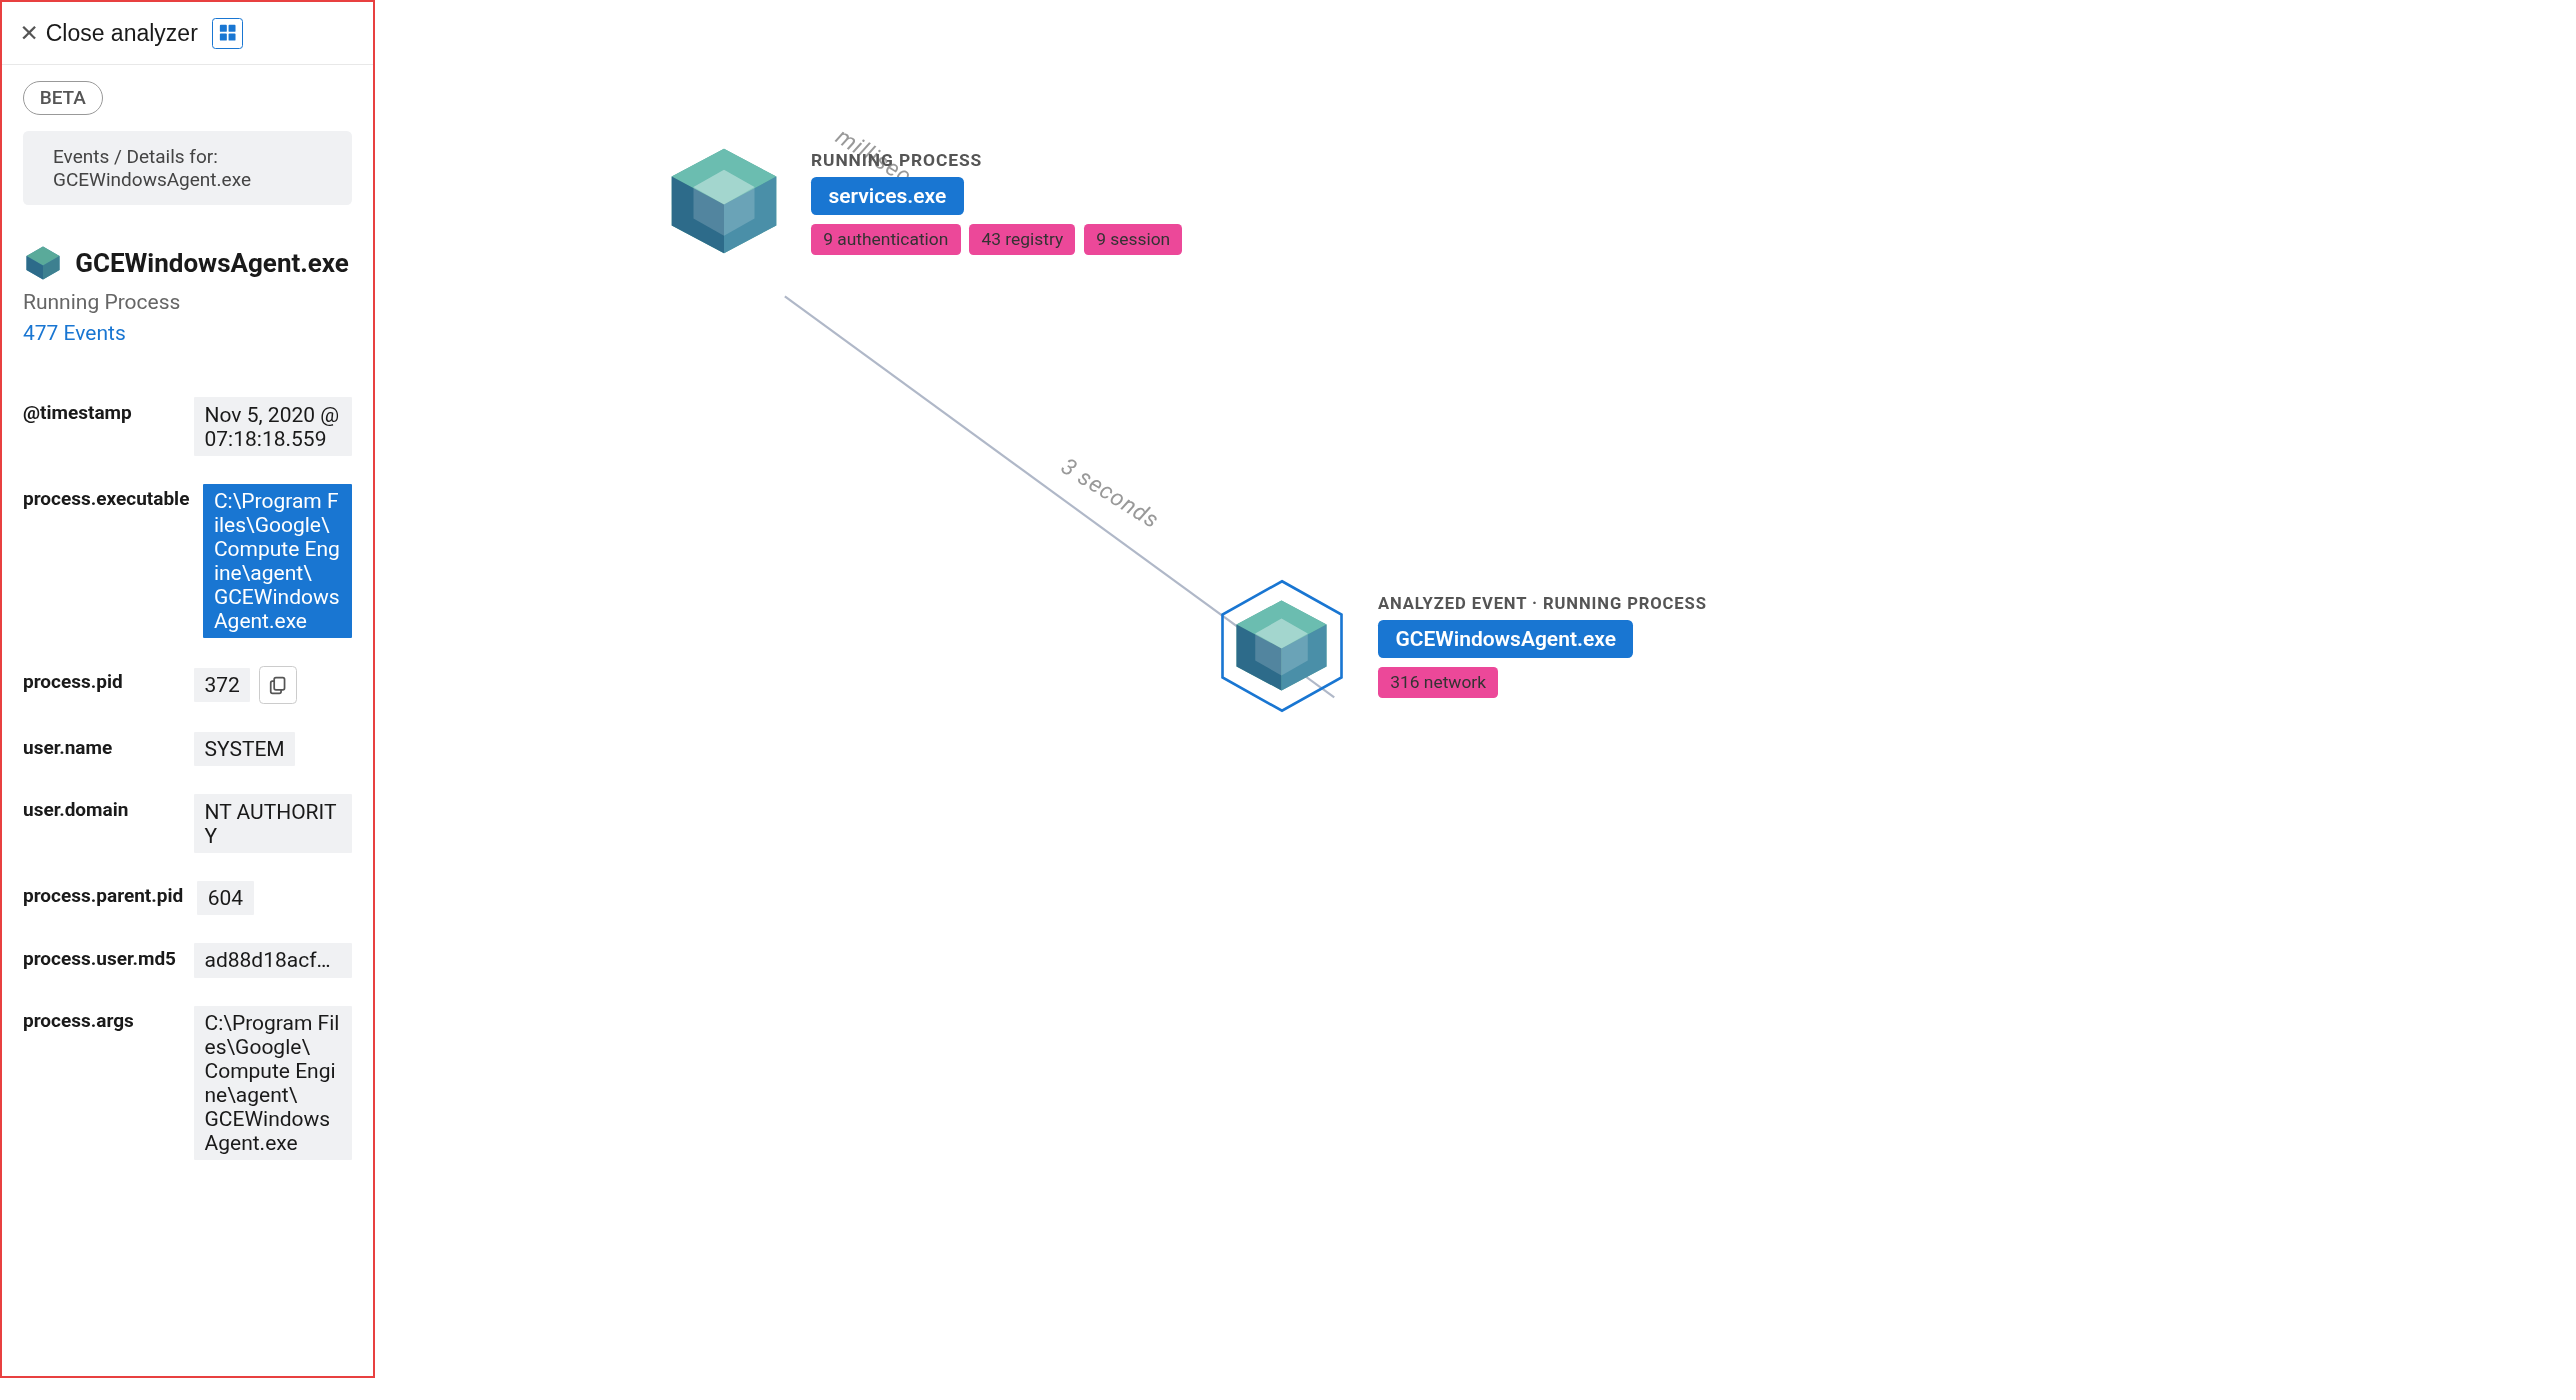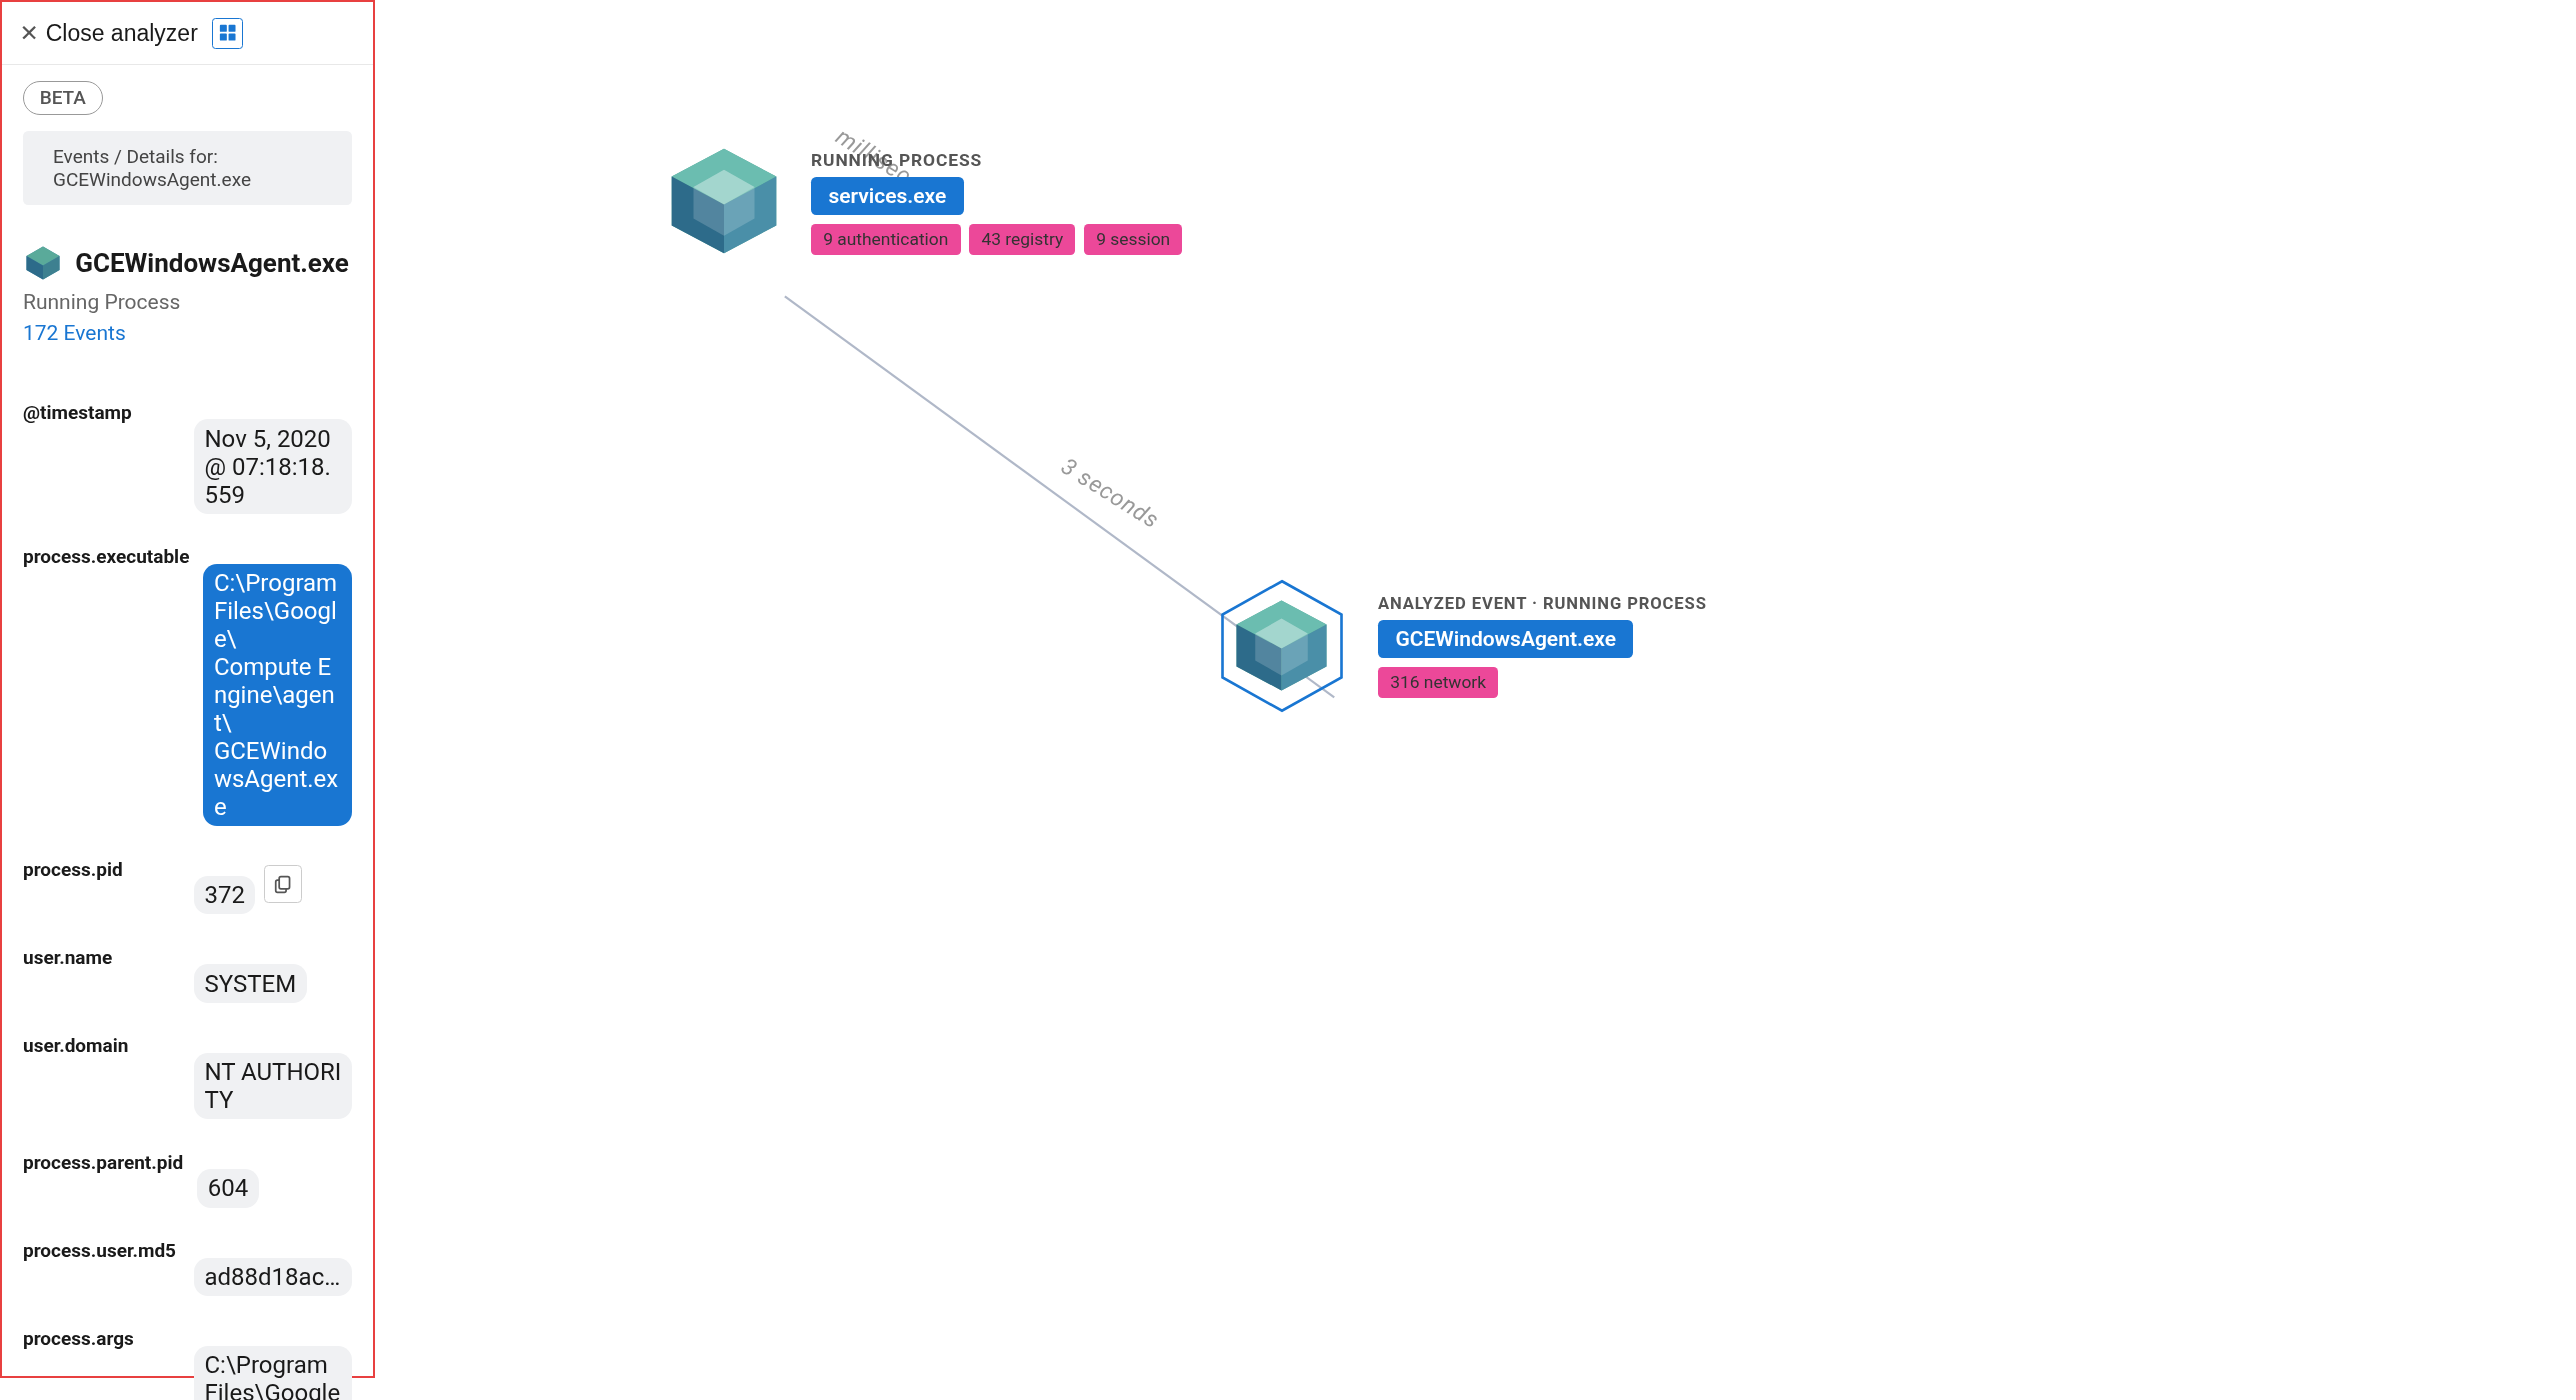--- a/index.html
+++ b/index.html
@@ -130,27 +130,26 @@
     .field-label {
       font-size: 19px;
       font-weight: 700;
       color: #1a1a1a;
       min-width: 157px;
       flex-shrink: 0;
       padding-top: 3.5px;
     }
 
     .field-value {
-      font-size: 24px;
+      font-size: 21px;
       color: #1a1a1a;
       background: #f0f1f3;
-      border-radius: 14px;
+      border-radius: 1px;
       padding: 5.2px 10.5px;
       word-break: break-all;
-      margin-top: 22px;
     }
 
     .field-value.blue {
       background: #1976d2;
       color: #fff;
     }
 
     .field-value-row {
       display: flex;
       align-items: center;
@@ -284,21 +283,21 @@
 
       <svg width="40" height="40" viewBox="0 0 46 46">
         <polygon points="23,4 42,15 42,31 23,42 4,31 4,15" fill="#4a8fa8"></polygon>
         <polygon points="23,4 42,15 23,26 4,15" fill="#5aaa9a"></polygon>
         <polygon points="4,15 23,26 23,42 4,31" fill="#2d6b8a"></polygon>
         <polygon points="42,15 23,26 23,42 42,31" fill="#3d8090"></polygon>
       </svg>
       <span class="process-name">GCEWindowsAgent.exe</span>
     </div>
     <div class="process-type">Running Process</div>
-    <a class="events-link" href="#">172 Events</a>
+    <a class="events-link" href="#">477 Events</a>
   </div>
 
   
   <div class="fields-table">
 
     <div class="field-row">
       <span class="field-label">@timestamp</span>
       <span class="field-value">Nov 5, 2020 @ 07:18:18.559</span>
     </div>
 

